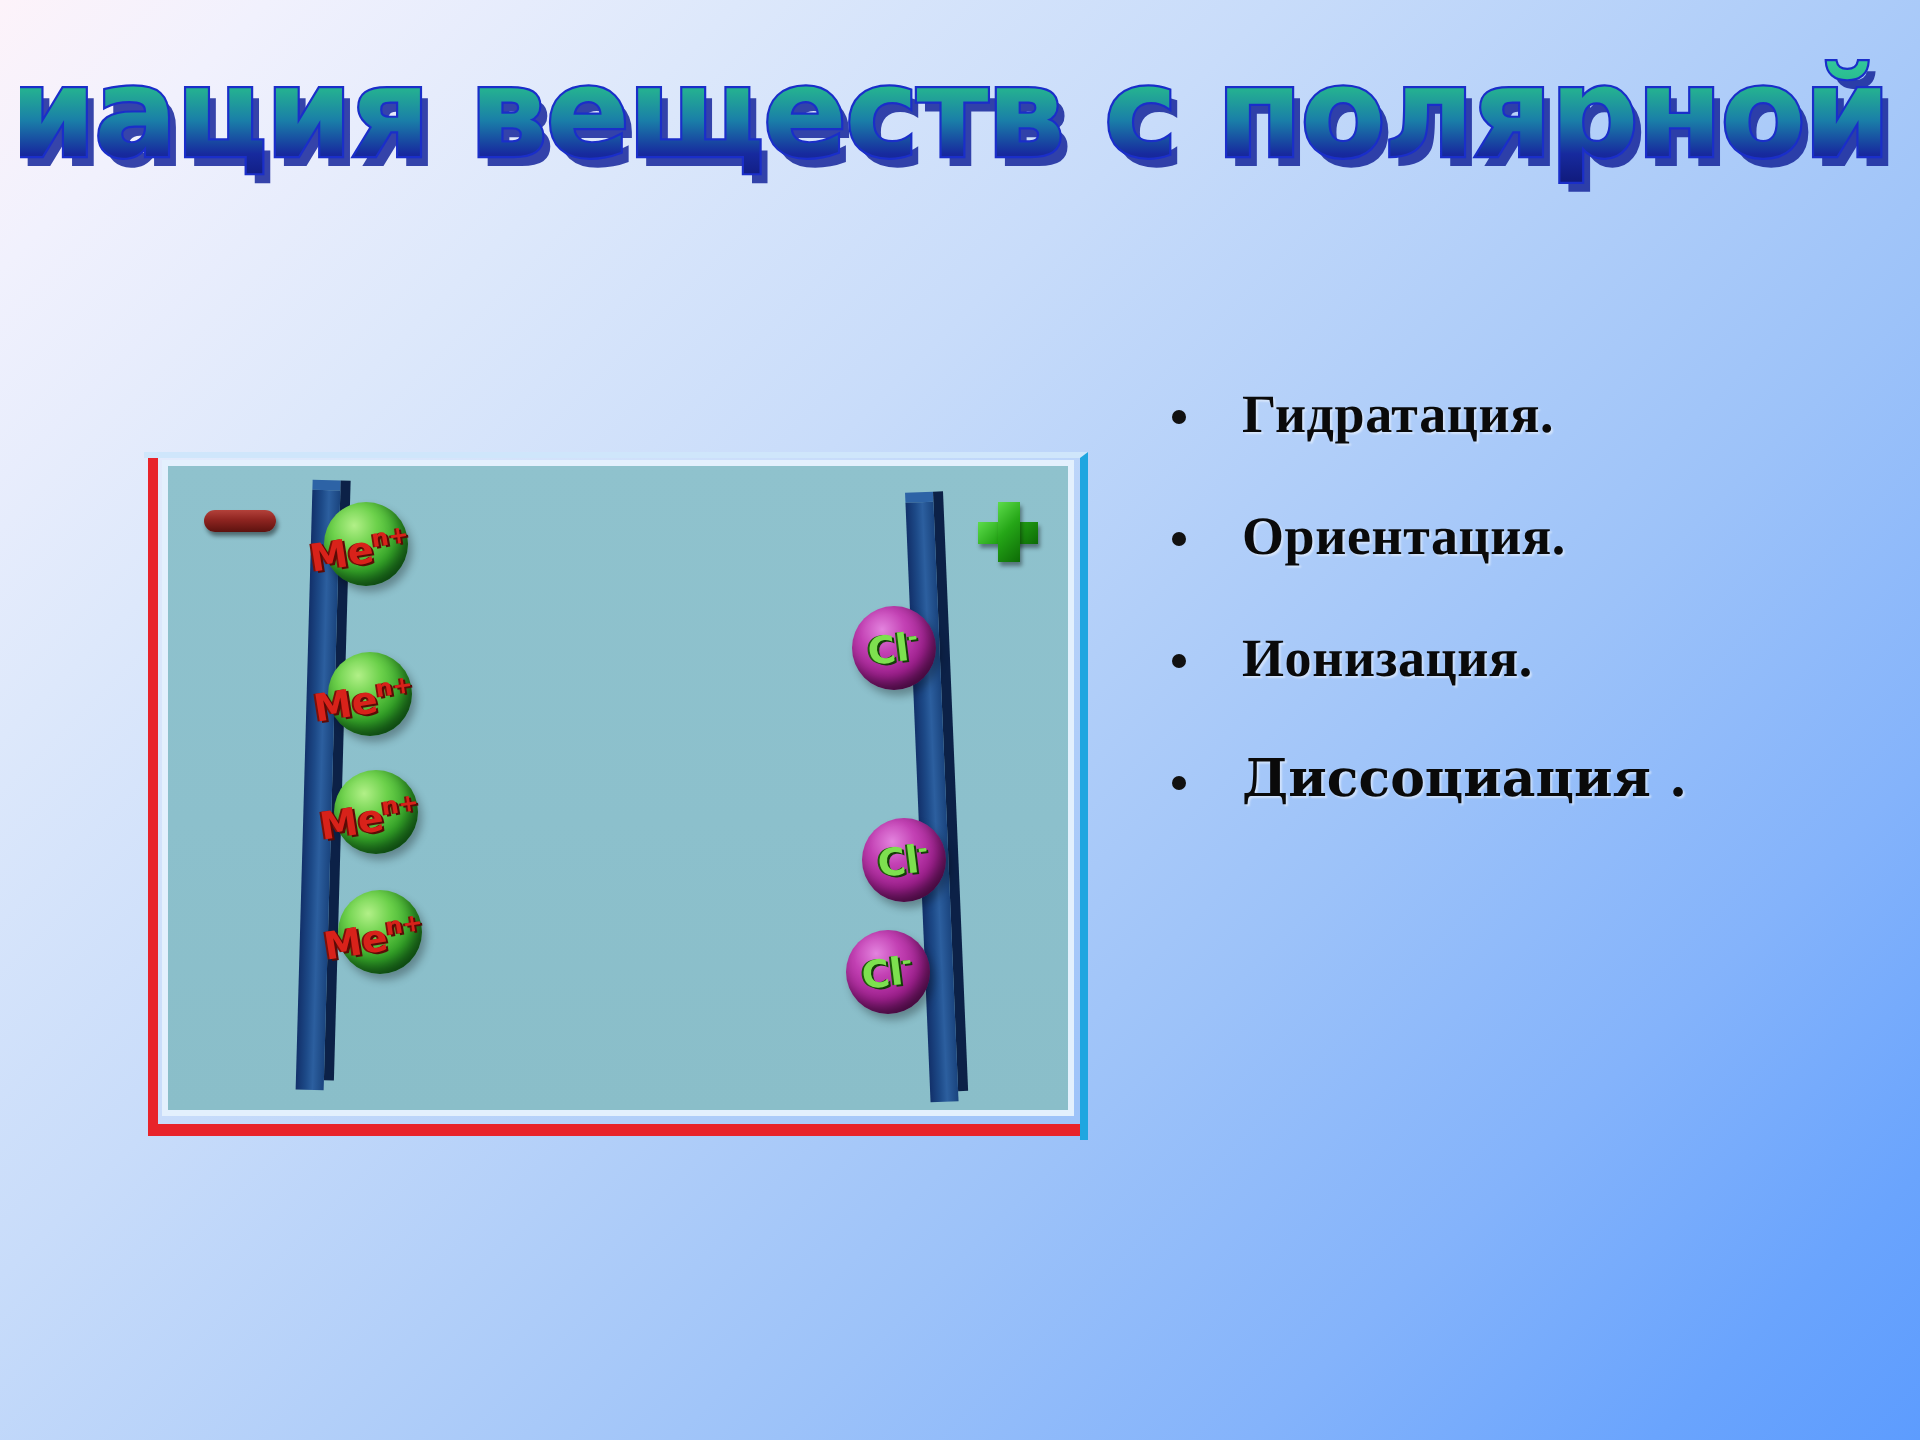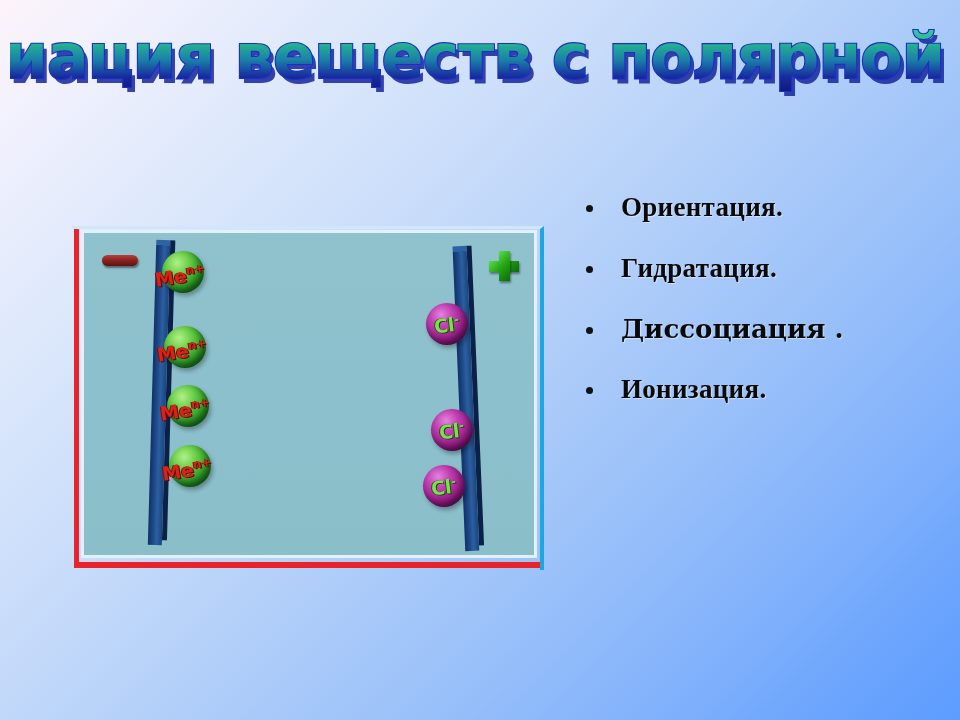--- a/index.html
+++ b/index.html
@@ -319,33 +319,33 @@
         <span class="ion-label">Cl<sup>-</sup></span>
       </div>
 
     </div>
   </div>
 
   <div id="bullet-list">
 
     <div class="bullet-row">
       <span class="bullet-dot"></span>
-      <span class="bullet-text">Ориентация.</span>
+      <span class="bullet-text">Гидратация.</span>
     </div>
 
     <div class="bullet-row">
       <span class="bullet-dot"></span>
-      <span class="bullet-text">Гидратация.</span>
+      <span class="bullet-text">Ориентация.</span>
+    </div>
+
+    <div class="bullet-row">
+      <span class="bullet-dot"></span>
+      <span class="bullet-text">Ионизация.</span>
     </div>
 
     <div class="bullet-row spaced-before">
       <span class="bullet-dot"></span>
       <span class="bullet-text slab">Диссоциация .</span>
     </div>
 
-    <div class="bullet-row">
-      <span class="bullet-dot"></span>
-      <span class="bullet-text">Ионизация.</span>
-    </div>
-
   </div>
 
 </div>
 
 </body></html>

